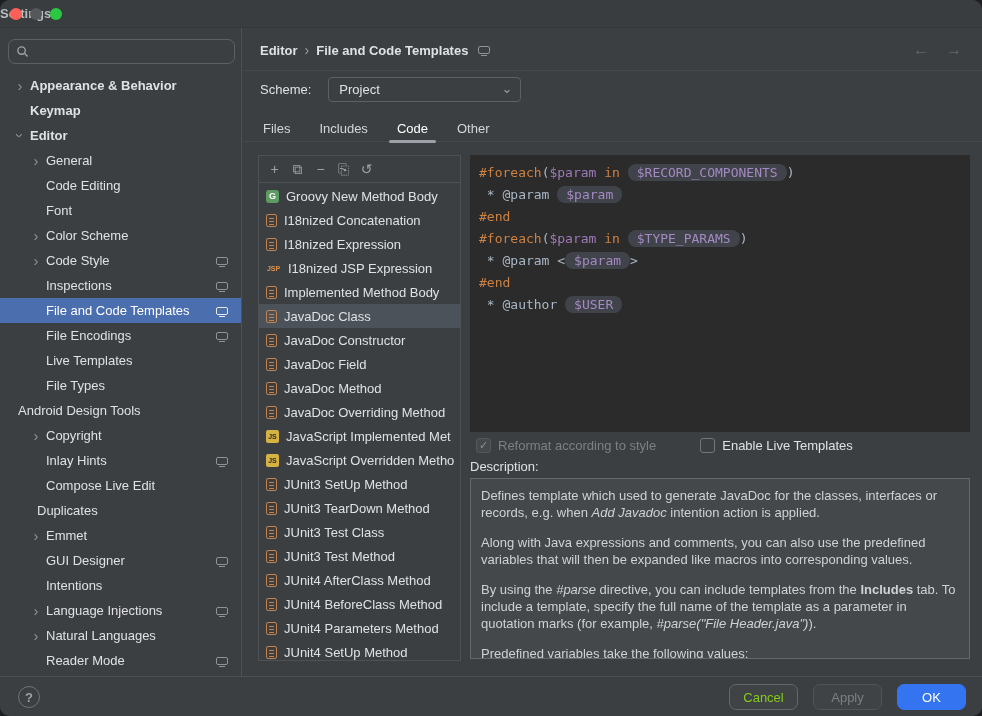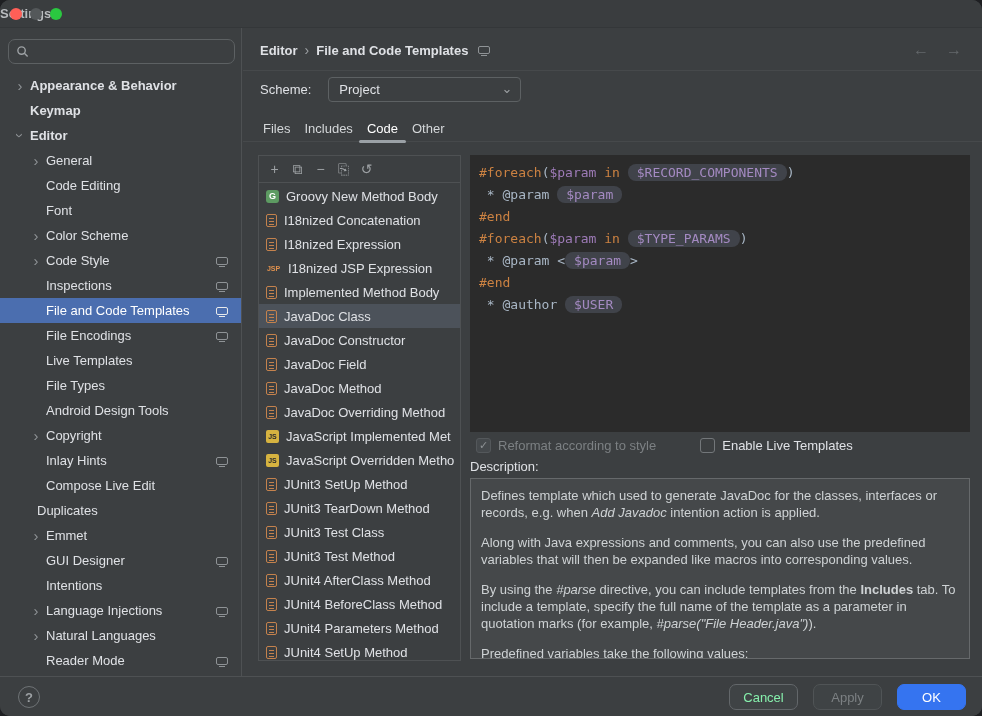--- a/index.html
+++ b/index.html
@@ -32,21 +32,21 @@
 .crumb-sep{color:#9da1a4;font-size:14px}
 .nav-arrows{position:absolute;right:20px;top:12px;display:flex;gap:17px}
 .nav{color:#64686b;font-size:16px;line-height:20px}
 .divider{position:absolute;left:0;right:0;height:1px;background:#46494b}
 .d1{top:42px}
 .d2{top:113px}
 .scheme-row{position:absolute;left:17px;top:49px;display:flex;align-items:center}
 .scheme-label{margin-right:17px}
 .scheme-select{width:193px;height:25px;border:1px solid #5d6163;border-radius:4px;background:#3c3f41;display:flex;align-items:center;justify-content:space-between;padding:0 8px 0 10px;cursor:default}
 .dd-chev{color:#9da1a4;font-size:13px;margin-top:-2px}
-.tabs-row{position:absolute;left:19px;top:86px;height:28px;display:flex;gap:12px;align-items:center;z-index:1}
+.tabs-row{position:absolute;left:19px;top:86px;height:28px;display:flex;gap:27px;align-items:center;z-index:1}
 .tab{position:relative;height:28px;display:flex;align-items:center;color:#d4d7d9;cursor:default;padding:0 1px}
 .tab.active{color:#fff}
 .tab.active::after{content:"";position:absolute;left:-7px;right:-7px;bottom:-1px;height:3px;border-radius:2px;background:#9ba1a6}
 .list-panel{position:absolute;left:15px;top:127px;width:203px;height:506px;border:1px solid #4e5153;background:#3c3f41}
 .toolbar{height:27px;border-bottom:1px solid #4e5153;display:flex;align-items:center;padding-left:4px}
 .tb-icon{width:23px;height:22px;display:inline-flex;align-items:center;justify-content:center;color:#9da1a4;font-size:14px;border-radius:3px;cursor:default}
 .tlist{position:absolute;top:28px;left:0;right:0;bottom:0;overflow:hidden}
 .t-row{height:24px;display:flex;align-items:center;padding-left:7px;gap:7px;white-space:nowrap;cursor:default;overflow:hidden}
 .t-row.selected{background:#4c525a}
 .tpl-icon{width:11px;height:13px;border:1px solid #c4824d;border-radius:2px;position:relative;flex:none}
@@ -69,21 +69,21 @@
 .desc-label{position:absolute;left:227px;top:431px}
 .desc-panel{position:absolute;left:227px;top:450px;width:500px;height:181px;background:#45484a;border:1px solid #66696b;padding:8px 10px;overflow:hidden;color:#ced2d4;line-height:17px}
 .desc-p{margin-bottom:13px}
 .desc-p:last-child{margin-bottom:0}
 .it{font-style:italic}
 .bo{font-weight:700}
 .footer{position:absolute;left:0;right:0;bottom:0;height:40px;border-top:1px solid #4e5153;background:#3c3f41}
 .help-btn{position:absolute;left:18px;top:9px;width:22px;height:22px;border:1px solid #6f7376;border-radius:50%;display:inline-flex;align-items:center;justify-content:center;color:#9da1a4;font-size:13px;font-weight:700;cursor:default}
 .footer-buttons{position:absolute;right:16px;top:7px;display:flex;gap:15px}
 .btn{min-width:69px;height:26px;border-radius:7px;font:inherit;font-size:13px;cursor:default}
-.btn.cancel{background:#3f4345;border:1px solid #63676a;color:#86efac}
+.btn.cancel{background:#3f4345;border:1px solid #63676a;color:#84cc16}
 .btn.apply{background:#3f4345;border:1px solid #505456;color:#7c8083}
 .btn.ok{background:#3574f0;border:1px solid #3574f0;color:#fff}
 </style>
 </head>
 <body>
 
 <div class="window">
   <div class="titlebar">
     <div class="traffic">
       <span class="tl" id="tl-close" style="background: rgb(255, 95, 87);"></span>
@@ -151,21 +151,21 @@
           <span class="monitor-icon"></span>
         </div>
         <div class="tree-row" style="padding-left: 28px;">
           <span class="chevron none"></span>
           <span class="tree-label">Live Templates</span>
         </div>
         <div class="tree-row" style="padding-left: 28px;">
           <span class="chevron none"></span>
           <span class="tree-label">File Types</span>
         </div>
-        <div class="tree-row" style="padding-left: 28px;">
+        <div class="tree-row" style="">
           <span class="chevron none"></span>
           <span class="tree-label">Android Design Tools</span>
         </div>
         <div class="tree-row" style="padding-left: 28px;">
           <span class="chevron">›</span>
           <span class="tree-label">Copyright</span>
         </div>
         <div class="tree-row" style="padding-left: 28px;">
           <span class="chevron none"></span>
           <span class="tree-label">Inlay Hints</span>

